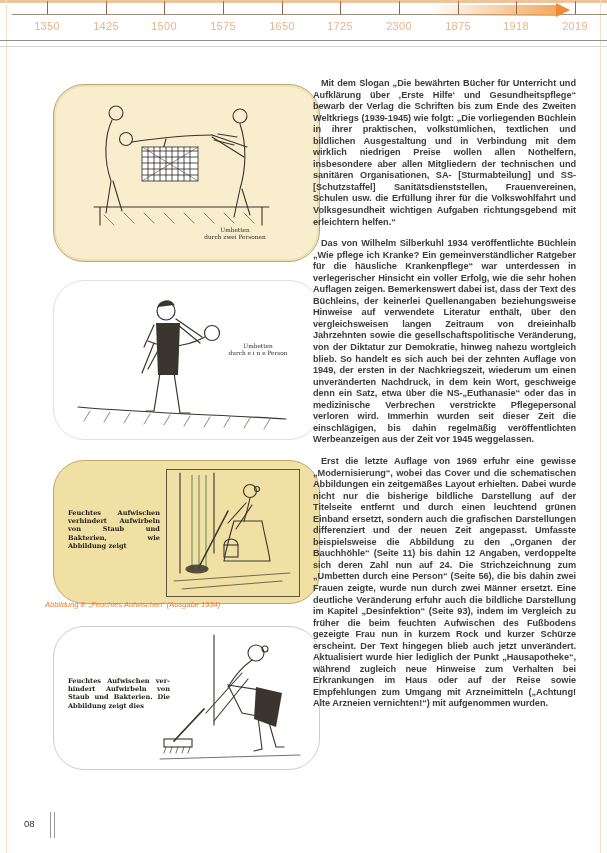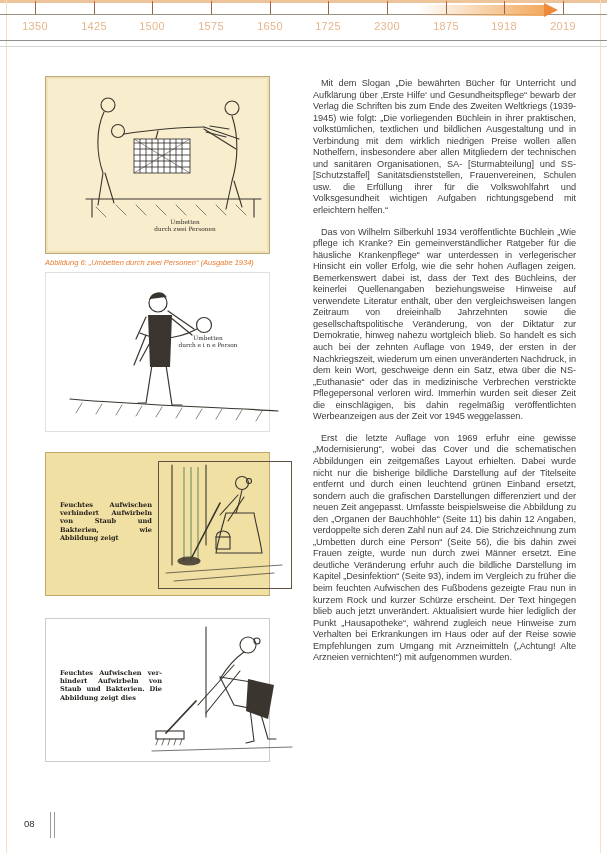--- a/index.html
+++ b/index.html
@@ -3,56 +3,56 @@
 <meta charset="utf-8">
 <style>
   html,body{margin:0;padding:0;background:#fff;}
   .page{position:relative;width:607px;height:853px;background:#ffffff;overflow:hidden;
         font-family:"Liberation Sans",sans-serif;color:#3d3d3d;}
   
   .top-border{position:absolute;left:0;top:0;width:607px;height:3px;background:#eec49a;}
   .edge{position:absolute;top:0;bottom:0;width:1px;background:#f3e0c6;}
   .edge.left{left:6px;} .edge.right{left:600px;}
   
-  .timeline{position:absolute;left:0;top:0;width:552px;height:50px;}
+  .timeline{position:absolute;left:12px;top:0;width:552px;height:50px;}
   .tl-line{position:absolute;left:0;top:14px;width:607px;height:1px;background:#9b8f80;}
   .tl-bar{position:absolute;left:420px;top:5px;width:124px;height:11px;
           background:linear-gradient(to right, rgba(249,209,162,0.05), #f2a95e);}
   .tl-arrowhead{position:absolute;left:544px;top:3px;width:0;height:0;
           border-top:7.5px solid transparent;border-bottom:7.5px solid transparent;
           border-left:14px solid #ee8a3a;}
   .tl-year{position:absolute;top:0;width:44px;margin-left:-22px;text-align:center;}
   .tl-tick{position:absolute;left:50%;top:1px;width:1px;height:13px;background:#8a6a4e;}
   .tl-tick::before{content:"";position:absolute;left:0;top:0;width:1px;height:4px;background:#c05f32;}
   .tl-label{position:absolute;left:0;top:20px;width:44px;font-size:11px;color:#e6b68c;letter-spacing:0.3px;}
   .rule-dark{position:absolute;left:0;top:40px;width:607px;height:1px;background:#8f8f8f;}
   .rule-light{position:absolute;left:0;top:46px;width:607px;height:1px;background:#d6d6d6;}
   
-  .plate{position:absolute;left:45px;width:225px;margin:0;box-sizing:border-box;}
+  .plate{position:absolute;left:45px;width:267px;margin:8px;box-sizing:border-box;border-radius:31px;}
   .plate1{top:76px;height:178px;background:#f8eecd;border:1px solid #b9a679;box-shadow:inset 0 0 0 2px #f0e2b6;}
   .plate2{top:272px;height:160px;background:#ffffff;border:1px solid #e0e0e0;}
   .plate3{top:452px;height:144px;background:#f1e0a4;border:1px solid #bfa869;}
   .plate4{top:618px;height:144px;background:#ffffff;border:1px solid #cccccc;}
   .figcap{position:absolute;left:45px;width:257px;font-size:7.5px;font-style:italic;color:#e87c2e;}
   .cap1{top:258px;} .cap2{top:436px;} .cap3{top:600px;} .cap4{top:766px;}
   .plate svg{display:block;}
   .inner-label{position:absolute;font-size:5.8px;line-height:7px;color:#2c2823;text-align:center;
                font-family:"DejaVu Serif",serif;}
   .inner-label .l2{display:block;}
   .lbl1{right:34px;bottom:20px;width:100px;}
   .lbl2{right:18px;top:62px;width:86px;}
   .fraktur{position:absolute;font-family:"DejaVu Serif",serif;font-weight:bold;font-size:6.6px;
            line-height:8.2px;color:#221e19;text-align:justify;}
   .frak3{left:14px;top:48px;width:92px;}
   .frak4{left:14px;top:50px;width:102px;}
   .plate3-frame{position:absolute;left:112px;top:8px;width:132px;height:126px;border:1px solid #5e5340;}
   
   .article{position:absolute;left:313px;top:78px;width:263px;}
   .article p{margin:0 0 10px 0;font-size:9.2px;line-height:11.55px;text-align:justify;
-             text-indent:8px;color:#3d3d3d;letter-spacing:-0.05px;}
+             text-indent:8px;color:#3d3d3d;letter-spacing:-0.05px;font-weight:bold;}
   
   .footer{position:absolute;left:0;top:810px;width:607px;height:30px;}
   .pageno{position:absolute;left:24px;top:8px;font-size:9.5px;color:#2e2e2e;}
   .fdiv{position:absolute;left:50px;top:2px;height:26px;width:3px;
         border-left:1px solid #9a9a9a;border-right:1px solid #9a9a9a;}
   .ftitle{position:absolute;left:70px;top:8px;font-size:8.8px;color:#2a2a2a;
           letter-spacing:1.7px;word-spacing:3px;}
 </style>
 </head>
 <body>
@@ -131,21 +131,20 @@
         <path d="M88,66 h56 M88,72 h56 M88,78 h56 M88,84 h56 M88,90 h56"></path>
         <path d="M94,62 v34 M100,62 v34 M106,62 v34 M112,62 v34 M118,62 v34 M124,62 v34 M130,62 v34 M136,62 v34"></path>
         <path d="M88,62 l56,34 M88,96 l56,-34" stroke-width="0.5"></path>
       </g>
     </svg>
     <div class="inner-label lbl1">
       <span>Umbetten</span>
       <span class="l2">durch zwei Personen</span>
     </div>
   </figure>
-  <div class="figcap cap1">Abbildung 6: „Umbetten durch zwei Personen“ (Ausgabe 1934)</div>
 
   <figure class="plate plate2">
     <svg width="255" height="158" viewBox="0 0 255 158">
       <g stroke="#3a352e" stroke-width="1.2" fill="none" stroke-linecap="round">
         <circle cx="112" cy="30" r="9"></circle>
         <path d="M104,26 a9,9 0 0 1 16,-2" fill="#3a352e"></path>
         <path d="M100,44 L90,66 M124,44 L146,62"></path>
         <path d="M106,92 L100,130 L92,130 M120,92 L126,132 L136,132"></path>
         <circle cx="158" cy="52" r="7.5"></circle>
         <path d="M151,56 C132,66 112,68 94,60"></path>
@@ -177,20 +176,21 @@
         <path d="M80,34 L62,54 M86,36 L70,60"></path>
         <path d="M68,52 C64,66 60,80 58,92 L104,92 C102,78 98,64 96,52 Z"></path>
         <path d="M62,42 L34,96" stroke-width="1.6"></path>
         <ellipse cx="31" cy="100" rx="11" ry="4" fill="#3a352e" opacity="0.85"></ellipse>
         <rect x="58" y="76" width="14" height="12"></rect>
         <path d="M58,76 a7,6 0 0 1 14,0"></path>
         <path d="M8,112 L124,104 M16,120 L116,112" stroke-width="0.7"></path>
       </g>
     </svg>
   </figure>
+  <div class="figcap cap3">Abbildung 8: „Feuchtes Aufwischen“ (Ausgabe 1934)</div>
 
   <figure class="plate plate4">
     <div class="fraktur frak4">Feuchtes Aufwischen ver­hindert Aufwirbeln von Staub und Bakterien. Die Abbildung zeigt dies</div>
     <svg width="150" height="140" viewBox="0 0 150 140" style="position:absolute;left:102px;top:2px">
       <g stroke="#3a352e" stroke-width="1.1" fill="none" stroke-linecap="round">
         <path d="M58,6 L58,96"></path>
         <circle cx="100" cy="24" r="8"></circle>
         <circle cx="109" cy="20" r="3"></circle>
         <path d="M96,31 C86,38 78,48 72,58"></path>
         <path d="M86,44 L50,84 M92,50 L58,92"></path>

